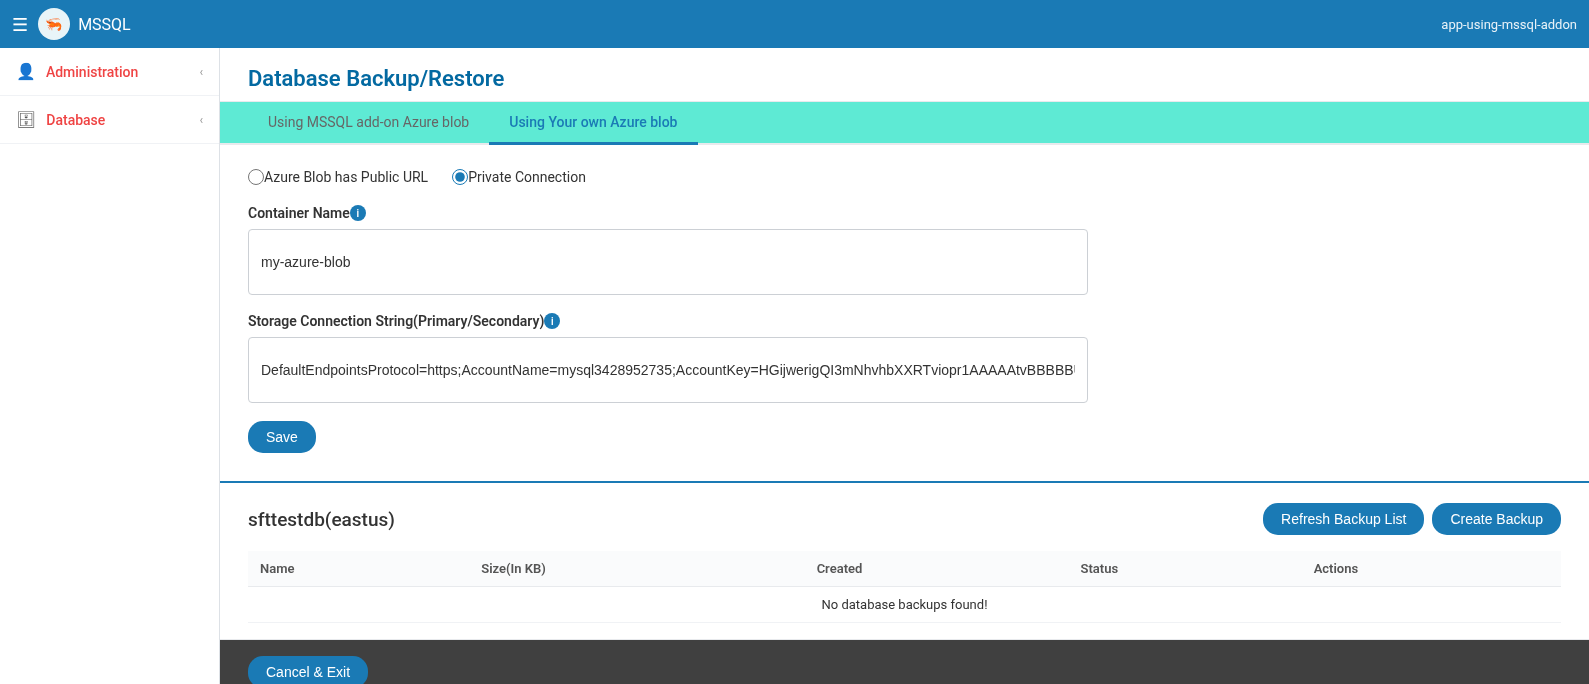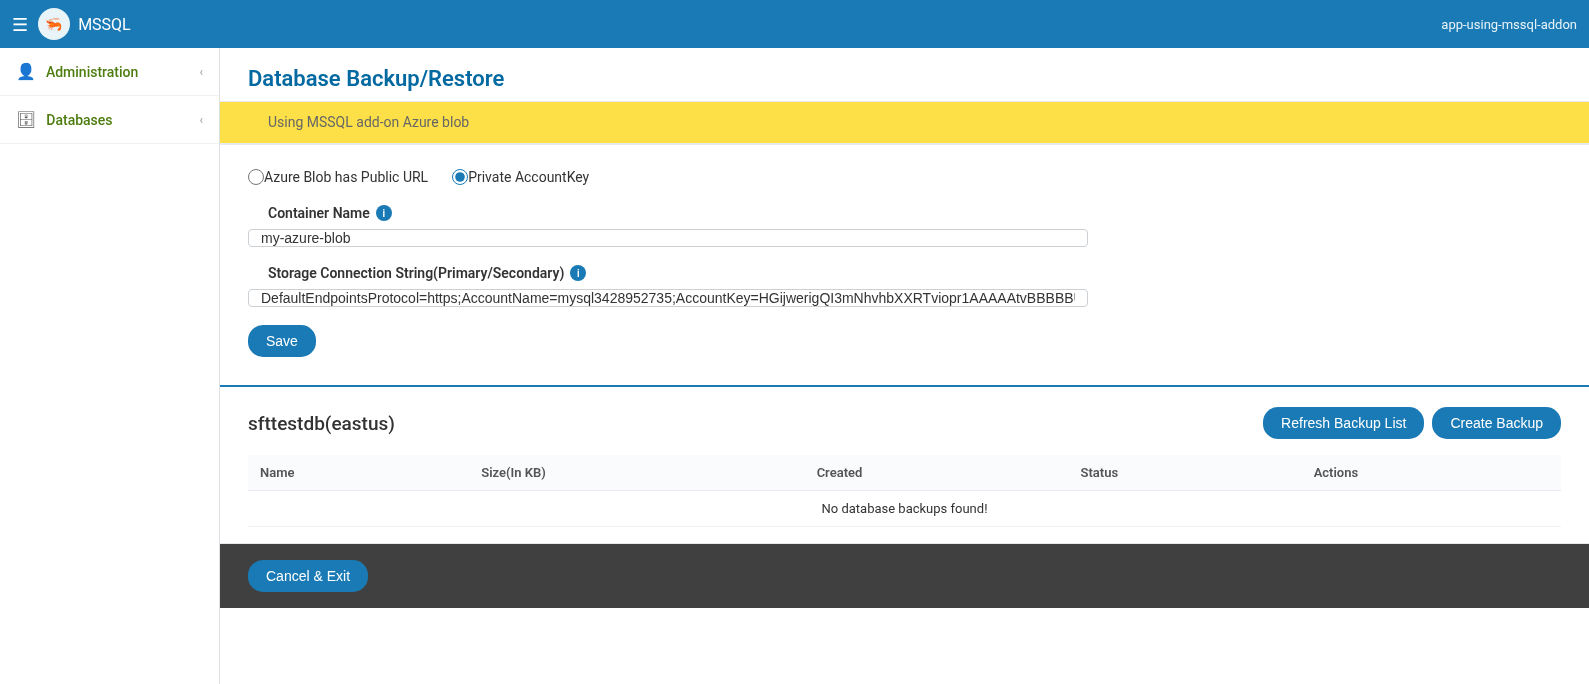--- a/index.html
+++ b/index.html
@@ -43,21 +43,21 @@
     .sidebar-item {
       display: flex;
       align-items: center;
       padding: 14px 16px;
       cursor: pointer;
       border-bottom: 1px solid #f0f2f5;
       justify-content: space-between;
     }
     .sidebar-item-left { display: flex; align-items: center; gap: 10px; }
     .sidebar-item-icon { font-size: 16px; color: #555; }
-    .sidebar-item-label { font-size: 14px; color: #4d7c0f; font-weight: 500; }
+    .sidebar-item-label { font-size: 14px; color: #ef4444; font-weight: 500; }
     .sidebar-chevron { color: #999; font-size: 12px; }
 
     
     .content-area {
       flex: 1;
       overflow-y: auto;
       background: #f0f2f5;
       padding: 0;
     }
 
@@ -75,21 +75,21 @@
     .page-title {
       font-size: 22px;
       font-weight: 600;
       color: #0369a1;
     }
 
     
     .tabs-bar {
       display: flex;
       border-bottom: 2px solid #e8eaed;
-      background: #fde047;
+      background: #5eead4;
       padding: 0 28px;
     }
     .tab {
       padding: 12px 20px;
       cursor: pointer;
       font-size: 14px;
       color: #666;
       border-bottom: 3px solid transparent;
       margin-bottom: -2px;
       transition: color 0.2s;
@@ -123,40 +123,39 @@
     .radio-input {
       width: 16px; height: 16px;
       accent-color: #1a7ab5;
       cursor: pointer;
     }
 
     .form-group { margin-bottom: 18px; }
     .form-label {
       display: flex;
       align-items: center;
-      gap: 6px;
+      gap: 0;
       font-size: 14px;
       font-weight: 600;
       color: #333;
       margin-bottom: 8px;
-      margin-left: 20px;
     }
     .info-icon {
       width: 16px; height: 16px;
       background: #1a7ab5;
       border-radius: 50%;
       color: white;
       font-size: 10px;
       display: flex; align-items: center; justify-content: center;
       cursor: pointer;
     }
     .form-input {
       width: 100%;
       max-width: 840px;
-      padding: 0 12px;
+      padding: 24px 12px;
       border: 1px solid #ccd0d5;
       border-radius: 4px;
       font-size: 14px;
       color: #333;
       outline: none;
     }
 
     .btn {
       padding: 8px 18px;
       border: none;
@@ -253,48 +252,49 @@
     <div class="sidebar-item">
       <div class="sidebar-item-left">
         <span class="sidebar-item-icon">👤</span>
         <span class="sidebar-item-label">Administration</span>
       </div>
       <span class="sidebar-chevron">‹</span>
     </div>
     <div class="sidebar-item">
       <div class="sidebar-item-left">
         <span class="sidebar-item-icon">🗄</span>
-        <span class="sidebar-item-label">Databases</span>
+        <span class="sidebar-item-label">Database</span>
       </div>
       <span class="sidebar-chevron">‹</span>
     </div>
   </div>
 
   <div class="content-area">
     <div class="content-panel">
 
       <div class="page-title-bar">
         <h1 class="page-title">Database Backup/Restore</h1>
       </div>
 
       <div class="tabs-bar">
         <div class="tab">Using MSSQL add-on Azure blob</div>
+        <div class="tab active">Using Your own Azure blob</div>
       </div>
 
       <div class="form-section">
 
         
         <div class="radio-group">
           <label class="radio-option">
             <input type="radio" class="radio-input" name="blob-type" style="">
             <span>Azure Blob has Public URL</span>
           </label>
           <label class="radio-option">
             <input type="radio" class="radio-input" name="blob-type" checked="" style="">
-            <span>Private AccountKey</span>
+            <span>Private Connection</span>
           </label>
         </div>
 
         
         <div class="form-group">
           <div class="form-label">
             <span>Container Name</span>
             <div class="info-icon">i</div>
           </div>
           <input type="text" class="form-input" value="my-azure-blob" style="">

